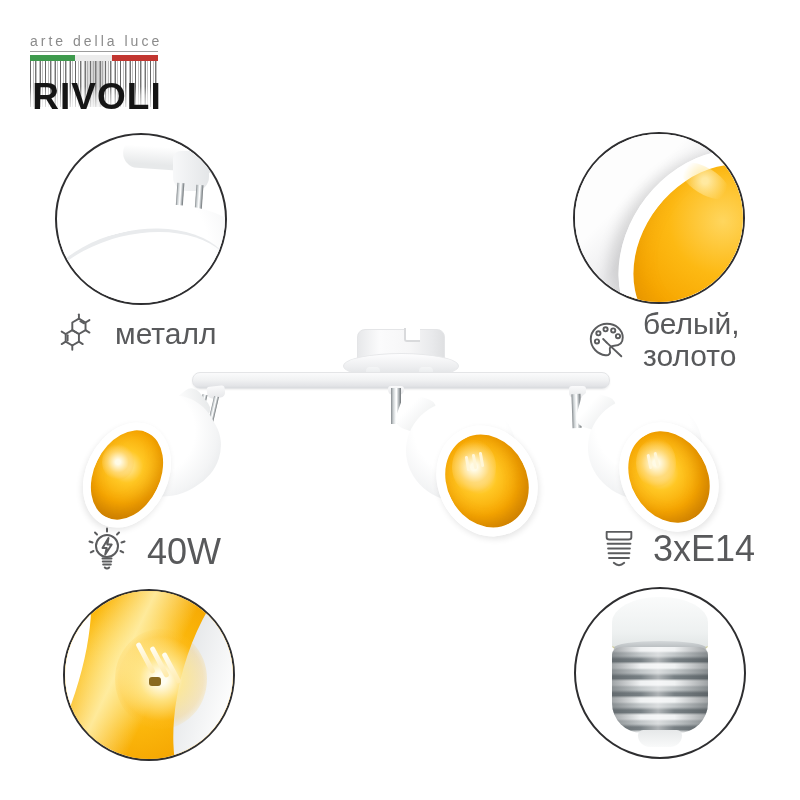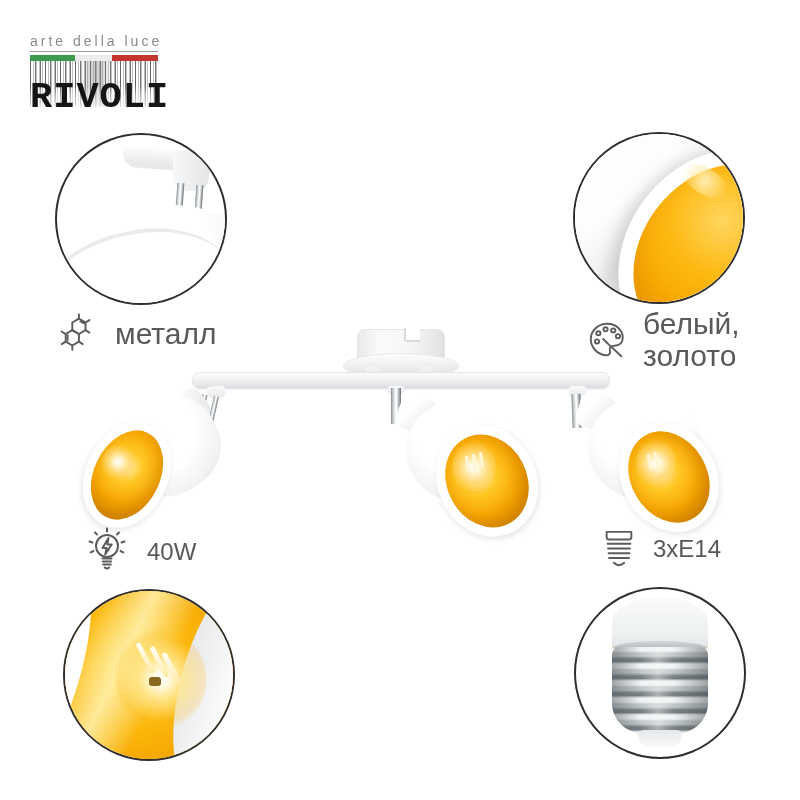--- a/index.html
+++ b/index.html
@@ -14,21 +14,21 @@
   .logo-flag{width:128px;height:6px;margin-top:3px;
     background:linear-gradient(90deg,#3e9a4d 0 35%,#ececec 35% 64%,#c23630 64% 100%);}
   .logo-barcode{width:128px;height:46px;
     background-image:
       linear-gradient(90deg,transparent 40%,rgba(130,130,130,.35) 47%,rgba(130,130,130,.35) 56%,transparent 63%),
       repeating-linear-gradient(90deg,rgba(70,70,70,.75) 0 1px,transparent 1px 5px),
       repeating-linear-gradient(90deg,rgba(130,130,130,.5) 0 1px,transparent 1px 3px);
     -webkit-mask-image:linear-gradient(180deg,#000 55%,rgba(0,0,0,.55) 75%,rgba(0,0,0,.22) 100%);
     mask-image:linear-gradient(180deg,#000 55%,rgba(0,0,0,.55) 75%,rgba(0,0,0,.22) 100%);}
   .logo-name{position:absolute;left:0;top:43px;width:134px;text-align:center;
-    font-family:Liberation Mono, monospace;font-weight:700;font-size:37px;letter-spacing:1px;color:#151515;}
+    font-family:Liberation Sans, sans-serif;font-weight:700;font-size:37px;letter-spacing:1px;color:#151515;}
 
   
   .circle{width:168px;height:168px;border:2px solid #2e2e30;border-radius:50%;overflow:hidden;background:#fff;}
   .c-tl{left:55px;top:133px;} .c-tr{left:573px;top:132px;}
   .c-bl{left:63px;top:589px;} .c-br{left:574px;top:587px;}
 
   .chrome{background:linear-gradient(90deg,#83888c 0%,#c7ccce 20%,#f5f7f8 45%,#ffffff 55%,#b9bec1 75%,#6e7376 100%);}
 
   
   .tl-bar{left:66px;top:6px;width:120px;height:30px;border-radius:15px;transform:rotate(4deg);
@@ -81,21 +81,21 @@
     background:linear-gradient(180deg,#e6e8e9,#f9fafa);}
 
   
   .feature{display:flex;align-items:center;gap:15px;color:#58595b;}
   .feature svg{flex:0 0 auto;stroke:#5b5c5e;fill:none;stroke-width:2;stroke-linecap:round;stroke-linejoin:round;}
   .f-label{font-size:30px;line-height:1.06;white-space:pre-line;}
   .f-material{left:54px;top:311px;}
   .f-color{left:586px;top:308px;}
   .f-watt{left:82px;top:527px;}
   .f-socket{left:600px;top:527px;}
-  .f-watt .f-label,.f-socket .f-label{font-size:24px;}
+  .f-watt .f-label,.f-socket .f-label{font-size:36px;}
 
   
   .cup{left:357px;top:329px;width:86px;height:36px;border-radius:8px 8px 4px 4px;border:1px solid #e4e5e7;
     background:linear-gradient(90deg,#e7e8ea,#fbfbfc 25%,#f6f6f7 60%,#e9eaec 85%,#dfe0e2);}
   .notch{left:404px;top:328px;width:14px;height:12px;background:#fff;border-left:2px solid #d9dadc;
     border-bottom:2px solid #d9dadc;border-radius:0 0 0 3px;}
   .flange{left:343px;top:353px;width:114px;height:24px;border-radius:50%;border:1px solid #e7e8ea;
     background:linear-gradient(180deg,#fdfdfe,#ebecee 60%,#dcdee0);}
   .peg{width:14px;height:12px;border-radius:4px;background:linear-gradient(180deg,#f4f5f6,#e2e4e6);}
   .peg1{left:366px;top:367px;} .peg2{left:419px;top:367px;}

